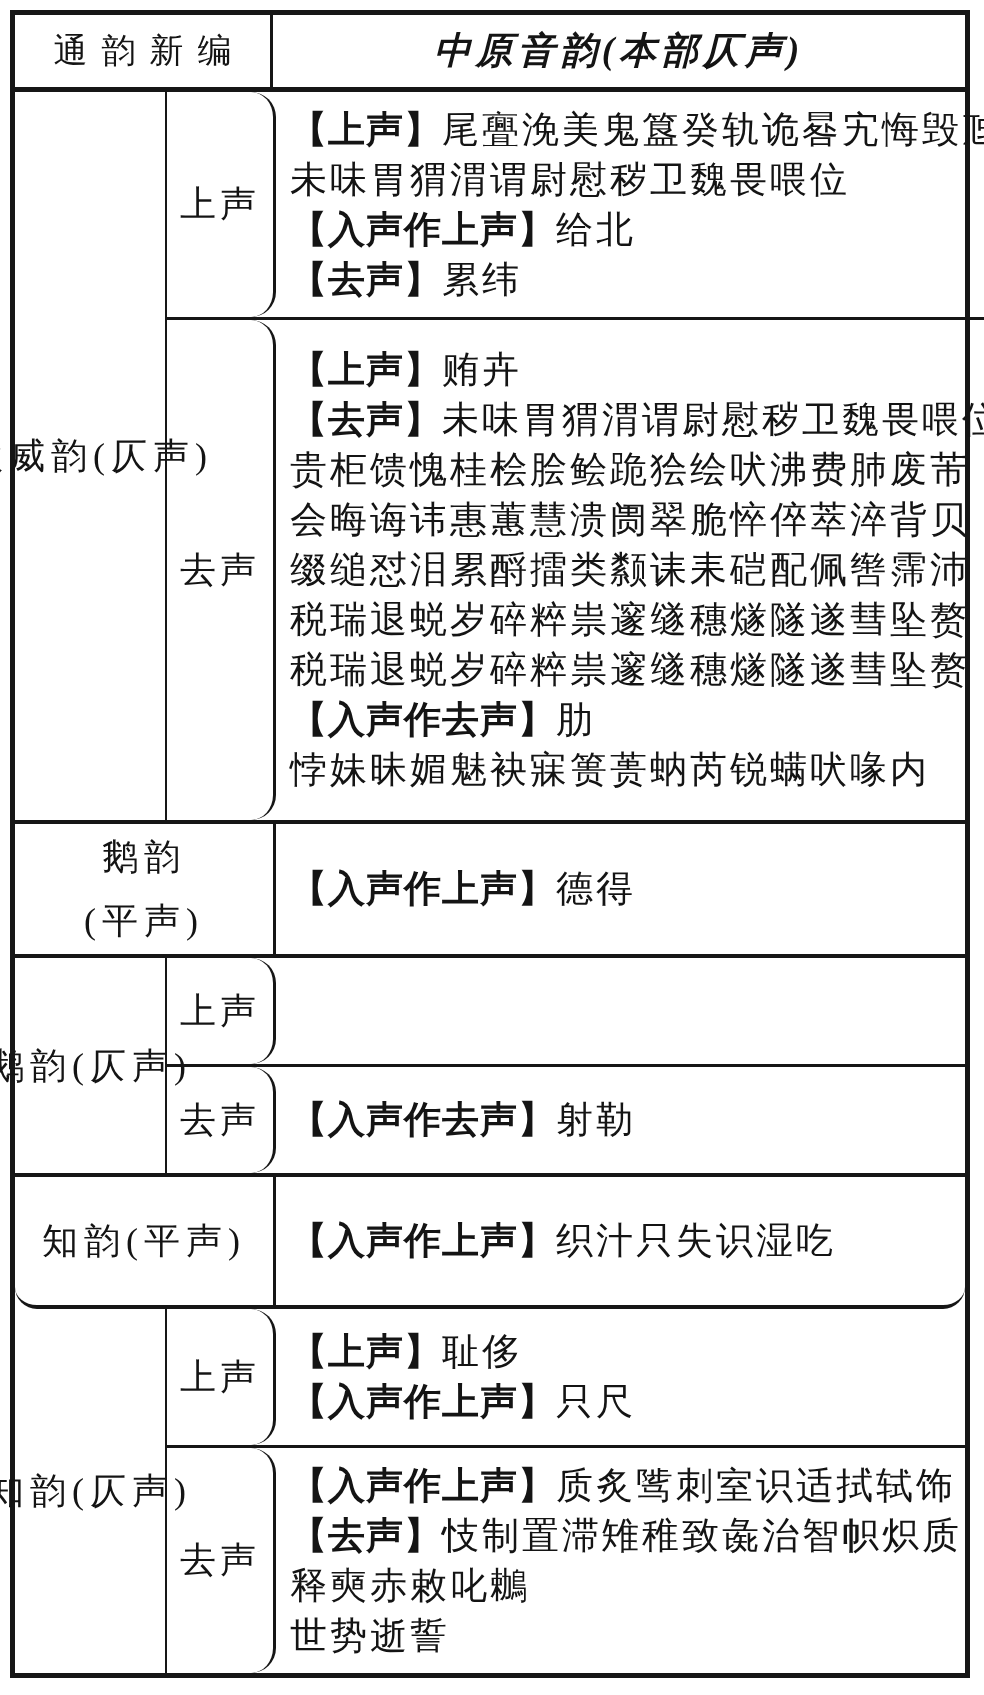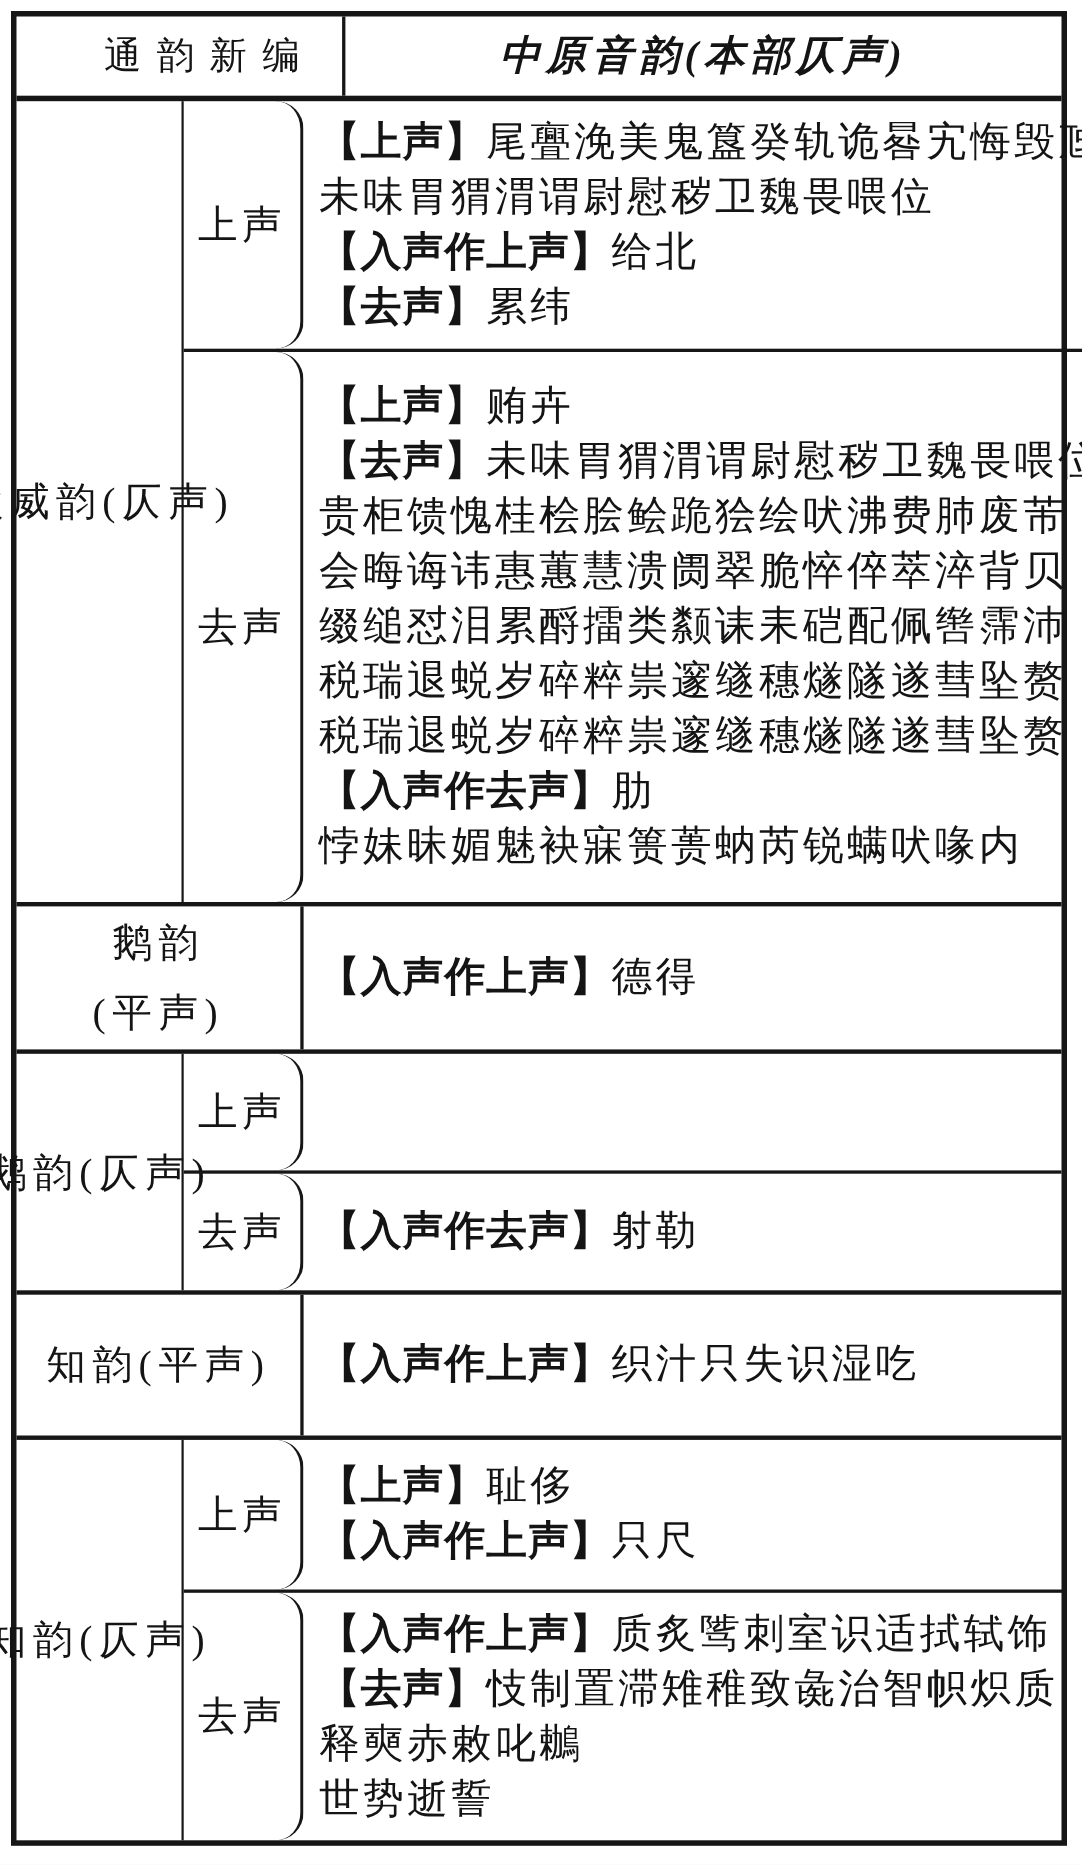--- a/index.html
+++ b/index.html
@@ -11,21 +11,21 @@
     color:#141414;
     overflow:hidden;
   }
   .rhyme-table{
     position:absolute;left:10px;top:10px;
     width:950px;
     border:5px solid #161616;
     background:#ffffff;
     box-sizing:content-box;
   }
-  .row{display:flex;align-items:stretch;padding-left:41px;}
+  .row{display:flex;align-items:stretch;}
   
   .header-row{height:72px;border-bottom:5px solid #161616;}
   .header-left{
     width:258px;border-right:3px solid #161616;
     display:flex;align-items:center;justify-content:center;
     font-size:34px;letter-spacing:14px;padding-left:14px;box-sizing:border-box;
   }
   .header-right{
     flex:1;display:flex;align-items:center;justify-content:center;
     font-size:37px;font-weight:700;letter-spacing:5px;font-style:italic;
@@ -60,21 +60,21 @@
   .content-line{
     font-size:37px;line-height:50px;letter-spacing:3px;white-space:nowrap;
   }
   .content-line .tag{font-weight:700;letter-spacing:1px;}
   
   .h-g1r1{height:225px;}
   .h-g1r2{height:500px;}
   .h-g2  {height:130px;}
   .h-g3r1{height:106px;}
   .h-g3r2{height:106px;}
-  .h-g4  {height:128px;}
+  .h-g4  {height:128px;border-radius:22px;}
   .h-g5r1{height:136px;}
   .h-g5r2{height:225px;}
 </style>
 </head>
 <body>
 
 <div class="canvas">
   <div class="rhyme-table">
 
     <div class="row header-row">

